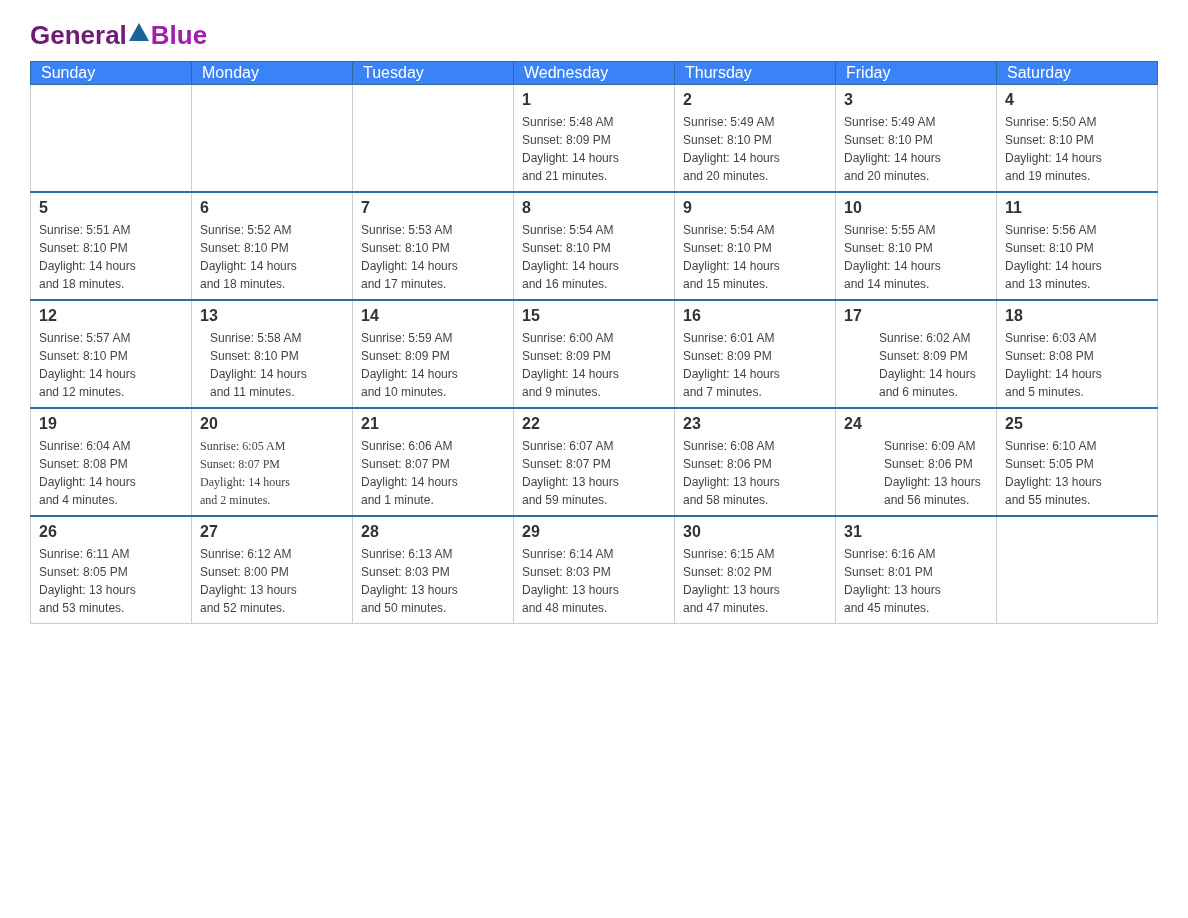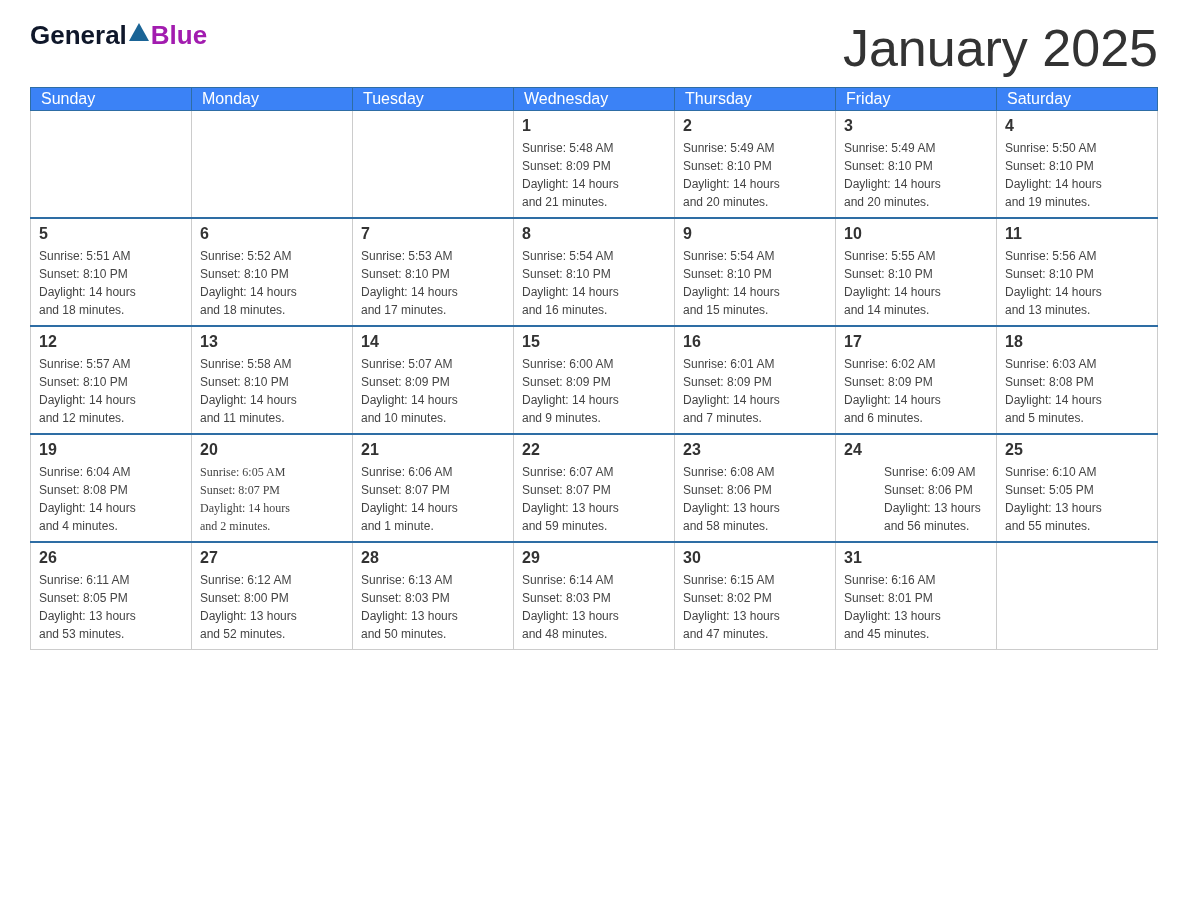--- a/index.html
+++ b/index.html
@@ -18,21 +18,21 @@
       margin-bottom: 10px;
     }
     .logo {
       display: flex;
       align-items: center;
       gap: 0;
     }
     .logo-text-general {
       font-size: 26px;
       font-weight: bold;
-      color: #0f172a;
+      color: #701a75;
     }
     .logo-triangle {
       display: inline-block;
       width: 0;
       height: 0;
       border-left: 10px solid transparent;
       border-right: 10px solid transparent;
       border-bottom: 18px solid #1a6496;
       margin: 0 2px;
       vertical-align: middle;
@@ -100,21 +100,20 @@
 </head>
 <body>
 
 <div class="header-section">
   <div class="logo">
     <span class="logo-text-general">General</span>
     <span class="logo-triangle"></span>
     <span class="logo-blue">Blue</span>
   </div>
   <div class="title-block">
-    <div class="main-title">January 2025</div>
   </div>
 </div>
 
 <table class="calendar-table">
   <thead>
     <tr>
     <th>Sunday</th>
         <th>Monday</th>
         <th>Tuesday</th>
         <th>Wednesday</th>
@@ -211,49 +210,49 @@
       <tr class="row-divider">
         <td>
           <div class="day-number">12</div>
           <div class="day-info" style="white-space: pre-line;">Sunrise: 5:57 AM
 Sunset: 8:10 PM
 Daylight: 14 hours
 and 12 minutes.</div>
         </td>
         <td>
           <div class="day-number">13</div>
-          <div class="day-info" style="white-space: pre-line;">Sunrise: 5:58 AM
+          <div class="day-info" style="white-space: pre-line; margin-left: 10px;">Sunrise: 5:58 AM
 Sunset: 8:10 PM
 Daylight: 14 hours
 and 11 minutes.</div>
         </td>
         <td>
           <div class="day-number">14</div>
-          <div class="day-info" style="white-space: pre-line;">Sunrise: 5:07 AM
+          <div class="day-info" style="white-space: pre-line;">Sunrise: 5:59 AM
 Sunset: 8:09 PM
 Daylight: 14 hours
 and 10 minutes.</div>
         </td>
         <td>
           <div class="day-number">15</div>
           <div class="day-info" style="white-space: pre-line;">Sunrise: 6:00 AM
 Sunset: 8:09 PM
 Daylight: 14 hours
 and 9 minutes.</div>
         </td>
         <td>
           <div class="day-number">16</div>
           <div class="day-info" style="white-space: pre-line;">Sunrise: 6:01 AM
 Sunset: 8:09 PM
 Daylight: 14 hours
 and 7 minutes.</div>
         </td>
         <td>
           <div class="day-number">17</div>
-          <div class="day-info" style="white-space: pre-line;">Sunrise: 6:02 AM
+          <div class="day-info" style="white-space: pre-line; margin-left: 35px;">Sunrise: 6:02 AM
 Sunset: 8:09 PM
 Daylight: 14 hours
 and 6 minutes.</div>
         </td>
         <td>
           <div class="day-number">18</div>
           <div class="day-info" style="white-space: pre-line;">Sunrise: 6:03 AM
 Sunset: 8:08 PM
 Daylight: 14 hours
 and 5 minutes.</div>

